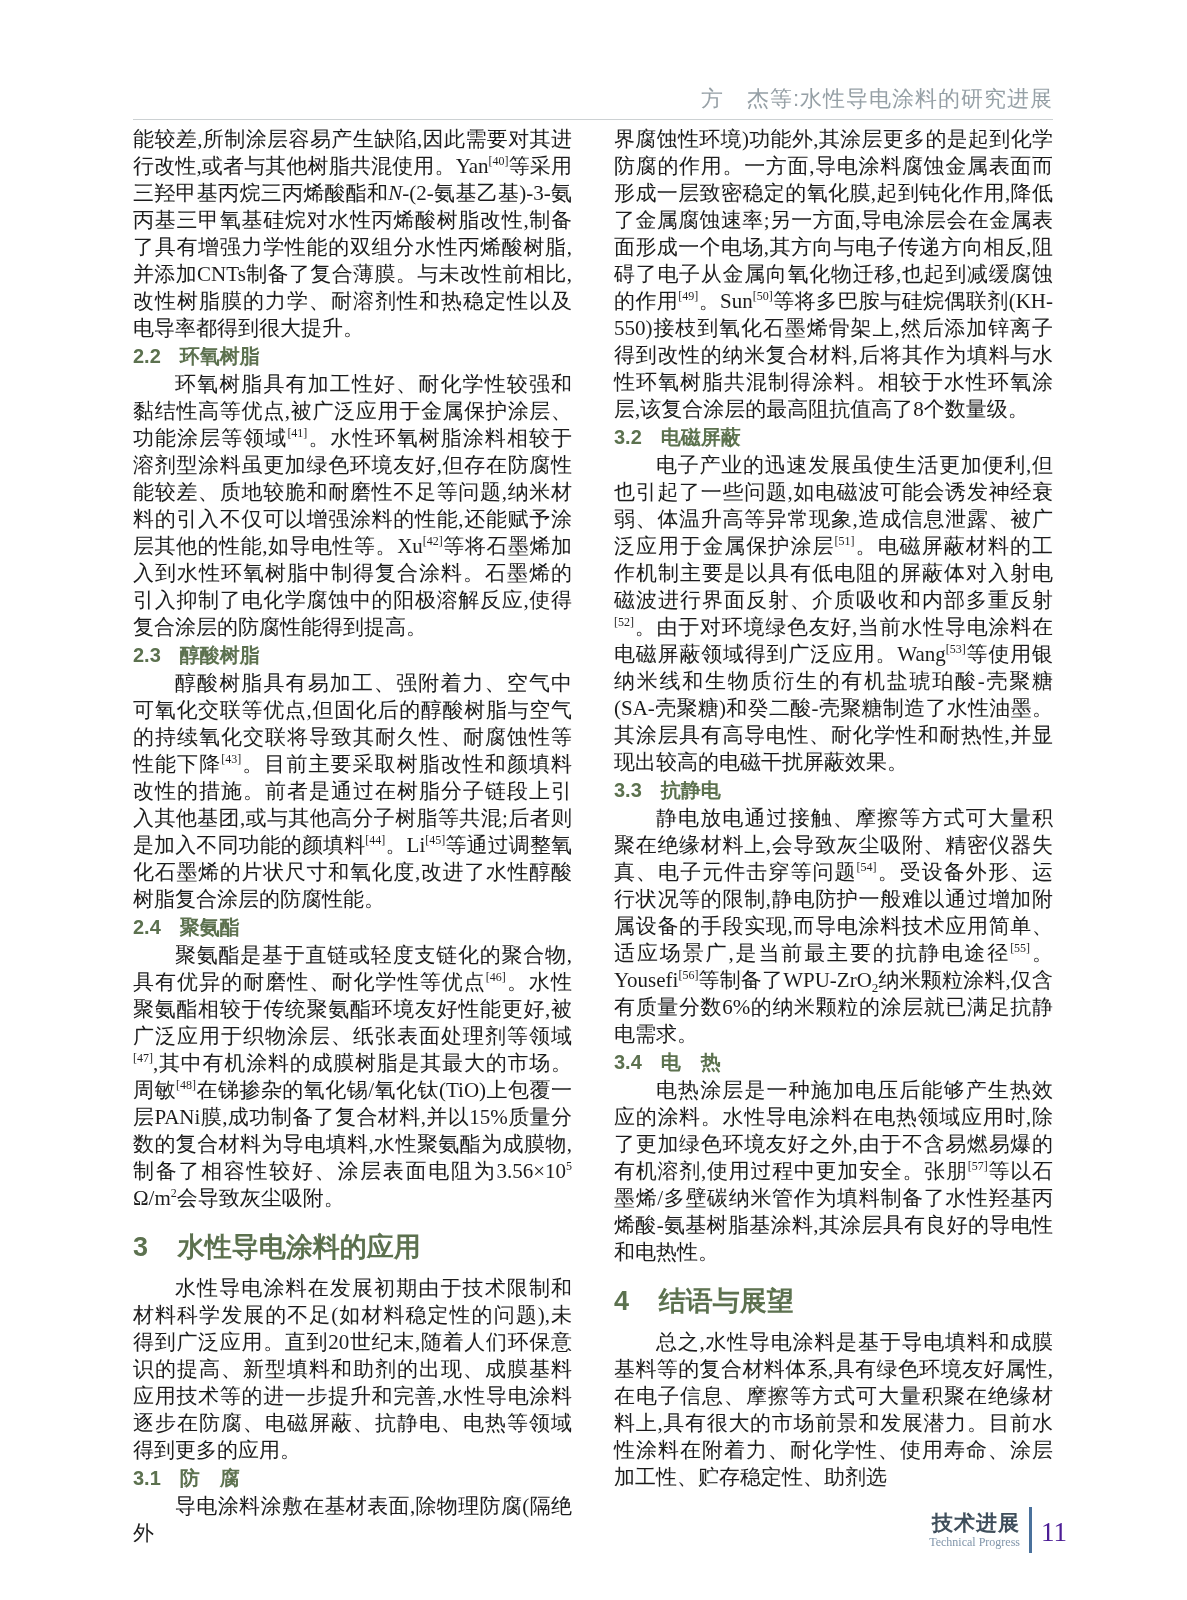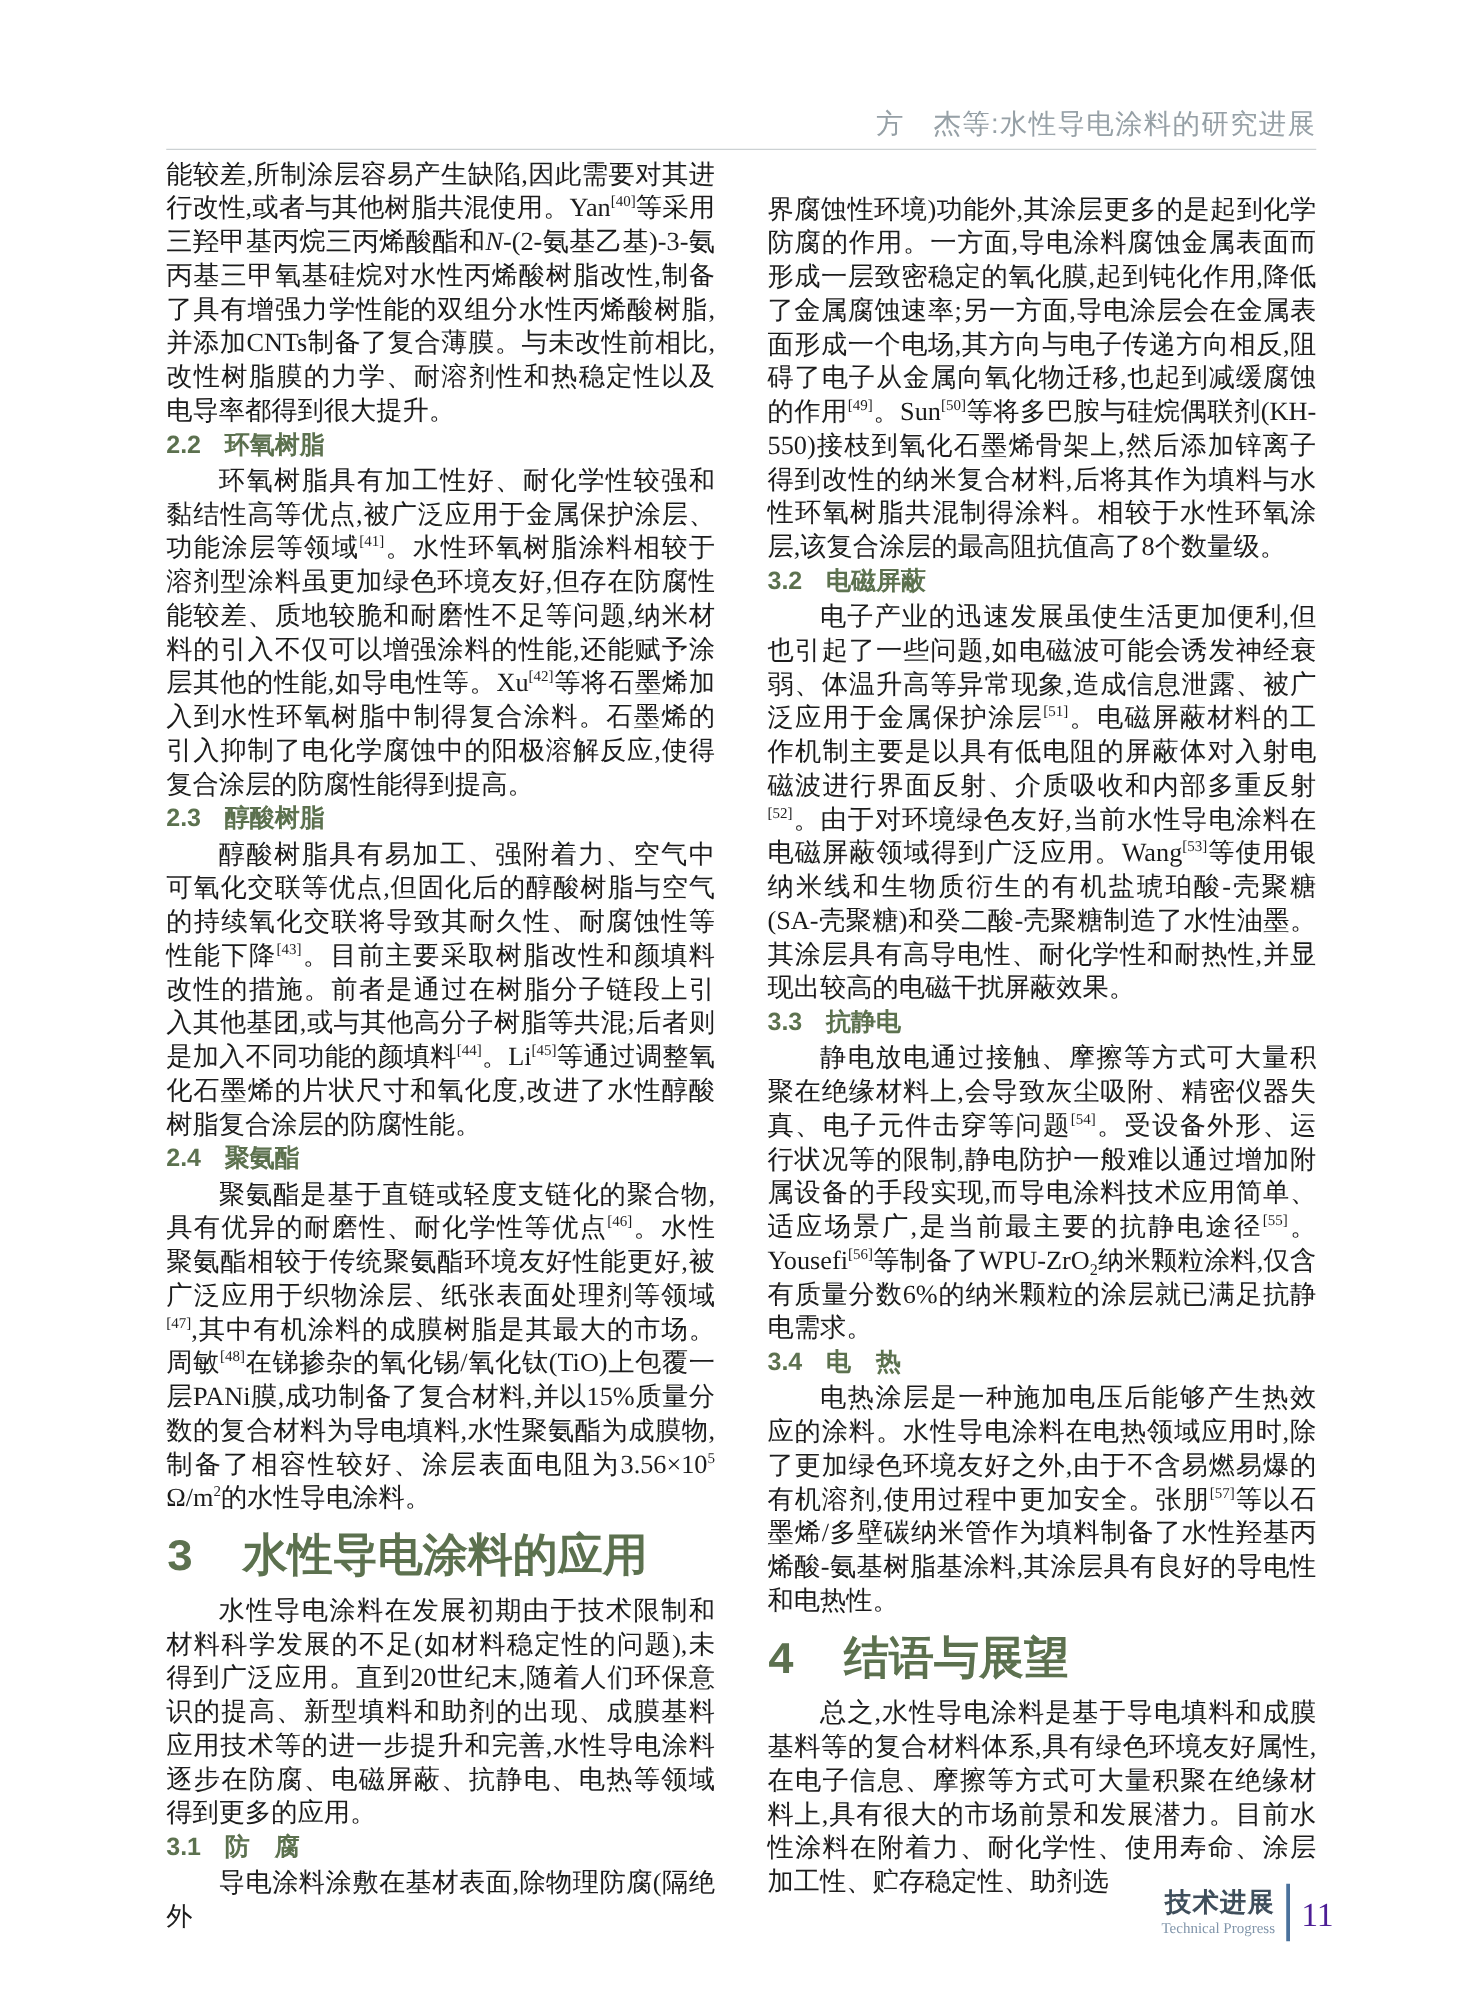--- a/index.html
+++ b/index.html
@@ -19,21 +19,21 @@
     text-align: right;
     font-family: "Liberation Sans", "DejaVu Sans", sans-serif;
     font-size: 22px; letter-spacing: 1px;
     color: #96a0a6;
   }
   .header-rule { margin-top: 5px; border-top: 1px solid #ccd1d3; height: 0; }
 
   
   .columns {
     position: absolute; top: 126px; left: 133px; width: 920px;
-    display: flex; gap: 42px; align-items: center;
+    display: flex; gap: 42px;
   }
   .col { width: 445px; }
 
   p.para {
     font-size: 21px; line-height: 27px;
     text-align: justify;
     color: #1c1c1c;
   }
   p.para.indent { text-indent: 2em; }
   p.para sup {
@@ -45,22 +45,22 @@
 
   .h3 {
     font-family: "Liberation Sans", "DejaVu Sans", sans-serif;
     font-weight: bold; font-size: 20px; line-height: 27px;
     color: #5c714f;
     margin: 1px 0 1px 0;
   }
   .h3 .num { margin-right: 0.95em; }
 
   .h2 {
-    font-family: Liberation Mono, monospace;
-    font-weight: bold; font-size: 36px; line-height: 32px;
+    font-family: Liberation Sans, sans-serif;
+    font-weight: bold; font-size: 27px; line-height: 32px;
     color: #5c714f;
     margin: 19px 0 12px 0;
   }
   .h2 .num { margin-right: 1.1em; }
 
   
   .page-footer {
     position: absolute; right: 120px; bottom: 47px;
     display: flex; align-items: center;
   }
@@ -96,21 +96,21 @@
   </header>
 
   <main class="columns">
     <section class="col">
         <p class="para"><span>能较差,所制涂层容易产生缺陷,因此需要对其进行改性,或者与其他树脂共混使用。Yan</span><sup>[40]</sup><span>等采用三羟甲基丙烷三丙烯酸酯和</span><i>N</i><span>-(2-氨基乙基)-3-氨丙基三甲氧基硅烷对水性丙烯酸树脂改性,制备了具有增强力学性能的双组分水性丙烯酸树脂,并添加CNTs制备了复合薄膜。与未改性前相比,改性树脂膜的力学、耐溶剂性和热稳定性以及电导率都得到很大提升。</span></p>
         <div class="h3"><span class="num">2.2</span><span class="ttl">环氧树脂</span></div>
         <p class="para indent"><span>环氧树脂具有加工性好、耐化学性较强和黏结性高等优点,被广泛应用于金属保护涂层、功能涂层等领域</span><sup>[41]</sup><span>。水性环氧树脂涂料相较于溶剂型涂料虽更加绿色环境友好,但存在防腐性能较差、质地较脆和耐磨性不足等问题,纳米材料的引入不仅可以增强涂料的性能,还能赋予涂层其他的性能,如导电性等。Xu</span><sup>[42]</sup><span>等将石墨烯加入到水性环氧树脂中制得复合涂料。石墨烯的引入抑制了电化学腐蚀中的阳极溶解反应,使得复合涂层的防腐性能得到提高。</span></p>
         <div class="h3"><span class="num">2.3</span><span class="ttl">醇酸树脂</span></div>
         <p class="para indent"><span>醇酸树脂具有易加工、强附着力、空气中可氧化交联等优点,但固化后的醇酸树脂与空气的持续氧化交联将导致其耐久性、耐腐蚀性等性能下降</span><sup>[43]</sup><span>。目前主要采取树脂改性和颜填料改性的措施。前者是通过在树脂分子链段上引入其他基团,或与其他高分子树脂等共混;后者则是加入不同功能的颜填料</span><sup>[44]</sup><span>。Li</span><sup>[45]</sup><span>等通过调整氧化石墨烯的片状尺寸和氧化度,改进了水性醇酸树脂复合涂层的防腐性能。</span></p>
         <div class="h3"><span class="num">2.4</span><span class="ttl">聚氨酯</span></div>
-        <p class="para indent"><span>聚氨酯是基于直链或轻度支链化的聚合物,具有优异的耐磨性、耐化学性等优点</span><sup>[46]</sup><span>。水性聚氨酯相较于传统聚氨酯环境友好性能更好,被广泛应用于织物涂层、纸张表面处理剂等领域</span><sup>[47]</sup><span>,其中有机涂料的成膜树脂是其最大的市场。周敏</span><sup>[48]</sup><span>在锑掺杂的氧化锡/氧化钛(TiO)上包覆一层PANi膜,成功制备了复合材料,并以15%质量分数的复合材料为导电填料,水性聚氨酯为成膜物,制备了相容性较好、涂层表面电阻为3.56×10</span><sup>5</sup><span> Ω/m</span><sup>2</sup><span>的水性导电涂料。</span></p>
+        <p class="para indent"><span>聚氨酯是基于直链或轻度支链化的聚合物,具有优异的耐磨性、耐化学性等优点</span><sup>[46]</sup><span>。水性聚氨酯相较于传统聚氨酯环境友好性能更好,被广泛应用于织物涂层、纸张表面处理剂等领域</span><sup>[47]</sup><span>,其中有机涂料的成膜树脂是其最大的市场。周敏</span><sup>[48]</sup><span>在锑掺杂的氧化锡/氧化钛(TiO)上包覆一层PANi膜,成功制备了复合材料,并以15%质量分数的复合材料为导电填料,水性聚氨酯为成膜物,制备了相容性较好、涂层表面电阻为3.56×10</span><sup>5</sup><span> Ω/m</span><sup>2</sup><span>会导致灰尘吸附。</span></p>
         <div class="h2"><span class="num">3</span><span class="ttl">水性导电涂料的应用</span></div>
         <p class="para indent"><span>水性导电涂料在发展初期由于技术限制和材料科学发展的不足(如材料稳定性的问题),未得到广泛应用。直到20世纪末,随着人们环保意识的提高、新型填料和助剂的出现、成膜基料应用技术等的进一步提升和完善,水性导电涂料逐步在防腐、电磁屏蔽、抗静电、电热等领域得到更多的应用。</span></p>
         <div class="h3"><span class="num">3.1</span><span class="ttl">防　腐</span></div>
         <p class="para indent"><span>导电涂料涂敷在基材表面,除物理防腐(隔绝外</span></p>
       </section>
     <section class="col">
         <p class="para"><span>界腐蚀性环境)功能外,其涂层更多的是起到化学防腐的作用。一方面,导电涂料腐蚀金属表面而形成一层致密稳定的氧化膜,起到钝化作用,降低了金属腐蚀速率;另一方面,导电涂层会在金属表面形成一个电场,其方向与电子传递方向相反,阻碍了电子从金属向氧化物迁移,也起到减缓腐蚀的作用</span><sup>[49]</sup><span>。Sun</span><sup>[50]</sup><span>等将多巴胺与硅烷偶联剂(KH-550)接枝到氧化石墨烯骨架上,然后添加锌离子得到改性的纳米复合材料,后将其作为填料与水性环氧树脂共混制得涂料。相较于水性环氧涂层,该复合涂层的最高阻抗值高了8个数量级。</span></p>
         <div class="h3"><span class="num">3.2</span><span class="ttl">电磁屏蔽</span></div>
         <p class="para indent"><span>电子产业的迅速发展虽使生活更加便利,但也引起了一些问题,如电磁波可能会诱发神经衰弱、体温升高等异常现象,造成信息泄露、被广泛应用于金属保护涂层</span><sup>[51]</sup><span>。电磁屏蔽材料的工作机制主要是以具有低电阻的屏蔽体对入射电磁波进行界面反射、介质吸收和内部多重反射</span><sup>[52]</sup><span>。由于对环境绿色友好,当前水性导电涂料在电磁屏蔽领域得到广泛应用。Wang</span><sup>[53]</sup><span>等使用银纳米线和生物质衍生的有机盐琥珀酸-壳聚糖(SA-壳聚糖)和癸二酸-壳聚糖制造了水性油墨。其涂层具有高导电性、耐化学性和耐热性,并显现出较高的电磁干扰屏蔽效果。</span></p>
         <div class="h3"><span class="num">3.3</span><span class="ttl">抗静电</span></div>

